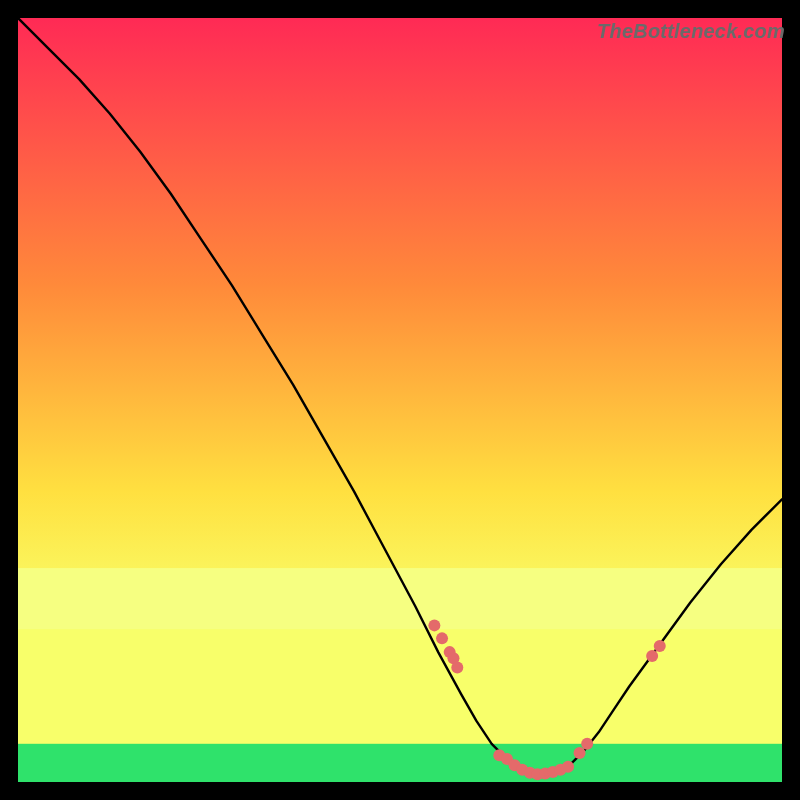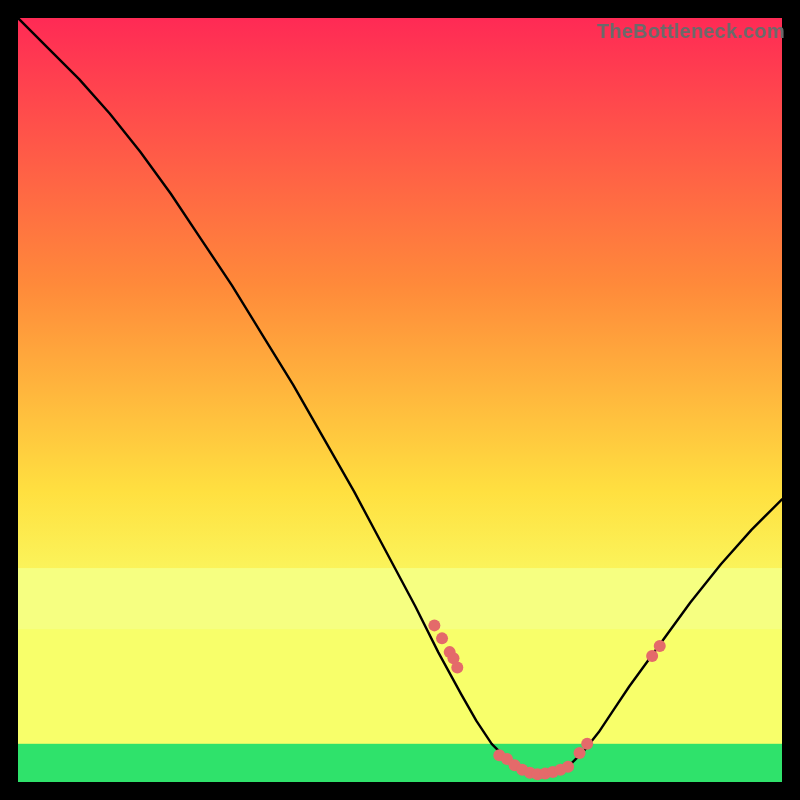--- a/index.html
+++ b/index.html
@@ -11,20 +11,21 @@
     overflow: hidden;
     font-family: Arial, Helvetica, sans-serif;
   }
   .frame {
     position: absolute;
     left: 18px;
     top: 18px;
     width: 773px;   
     height: 764px;
     background: #000;
+    font-style: italic;
   }
   .plot-area {
     position: absolute;
     left: 0;
     top: 0;
     width: 764px;
     height: 764px;
   }
   .watermark {
     position: absolute;

